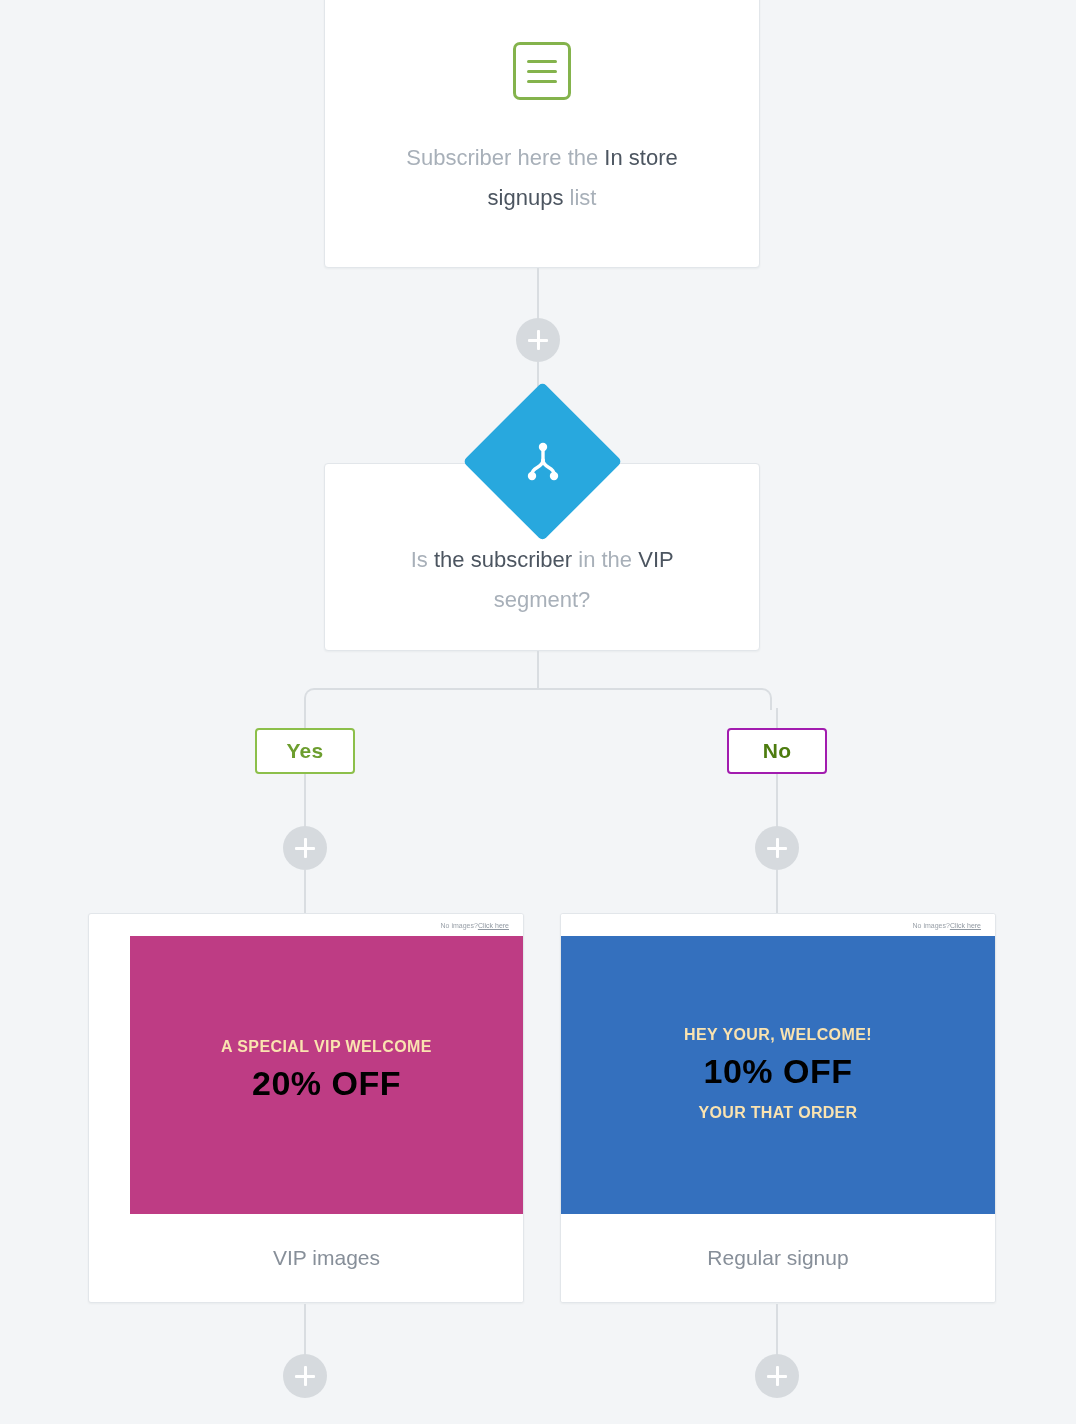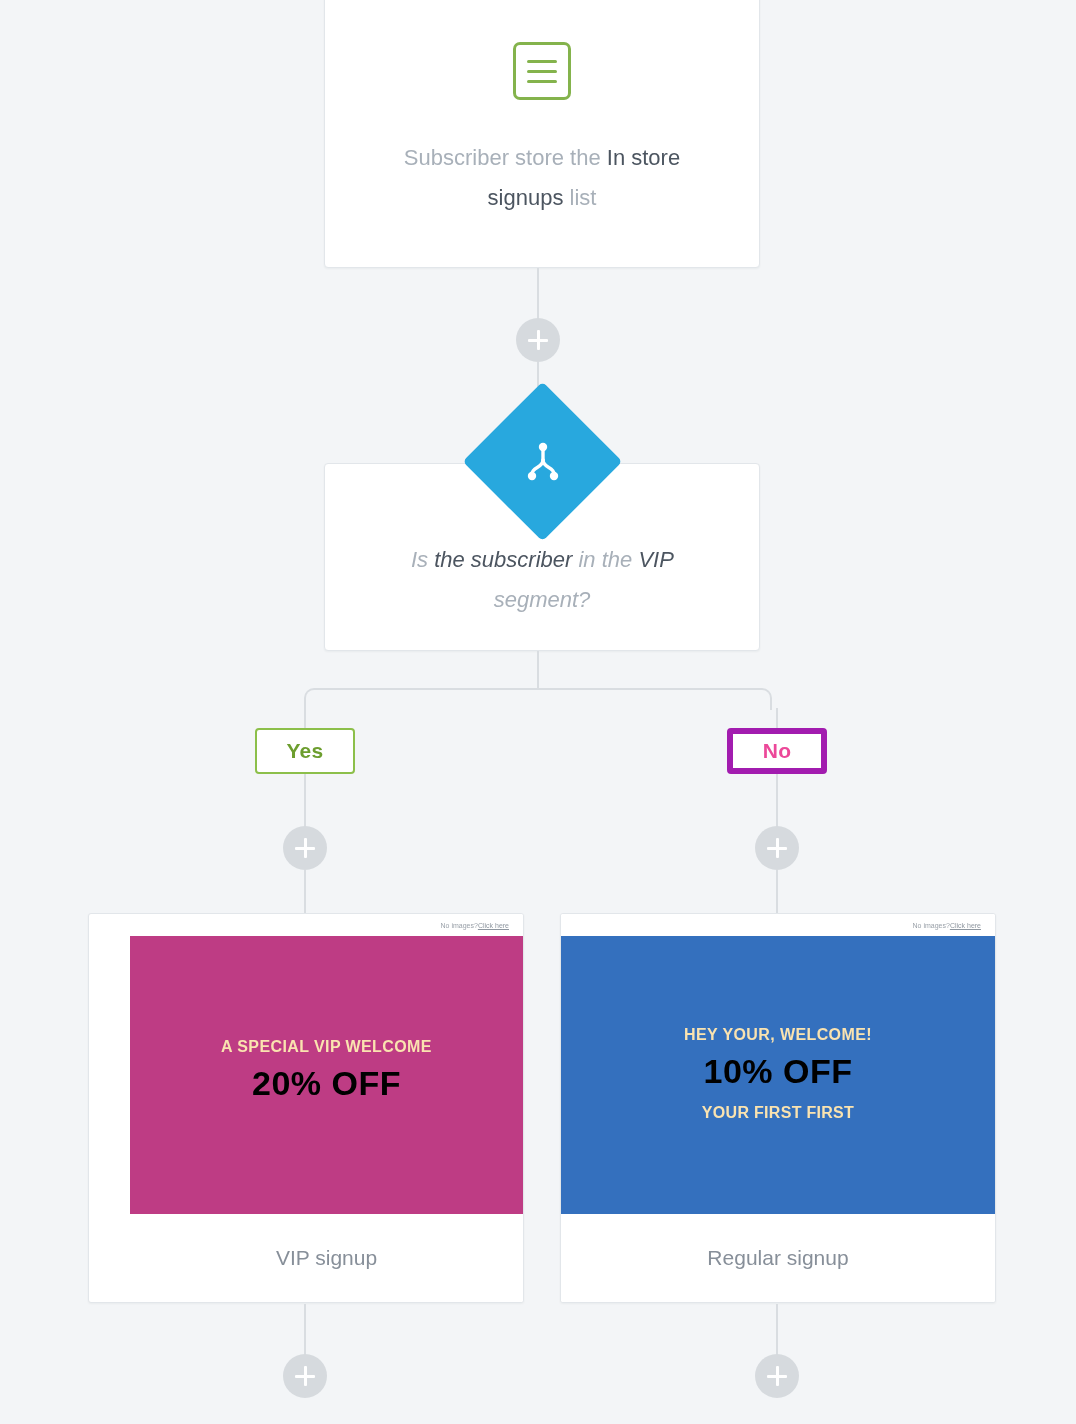--- a/index.html
+++ b/index.html
@@ -72,21 +72,21 @@
   
   #decision-card {
     left: 324px;
     top: 463px;
     width: 436px;
     height: 188px;
     display: flex;
     align-items: center;
     justify-content: center;
   }
-  #decision-card .card-text { margin-top: 46px; font-style: italic; }
+  #decision-card .card-text { margin-top: 46px; }
 
   
   #decision-diamond {
     position: absolute;
     left: 486px;
     top: 405px;
     width: 113px;
     height: 113px;
     background: #28a8de;
     transform: rotate(45deg);
@@ -145,21 +145,21 @@
     background: #ffffff;
     border-radius: 4px;
     display: flex;
     align-items: center;
     justify-content: center;
     font-size: 21px;
     font-weight: bold;
     letter-spacing: .3px;
   }
   .badge-yes { border: 2px solid #8cbf4a; color: #6d9e2f; text-align: right; }
-  .badge-no  { border: 6px solid #a21caf; color: #ec4899; }
+  .badge-no  { border: 2px solid #a21caf; color: #4d7c0f; }
 
   
   .email-card {
     position: absolute;
     width: 436px;
     height: 390px;
     background: #ffffff;
     border: 1px solid #e2e6ea;
     border-radius: 3px;
     overflow: hidden;
@@ -233,21 +233,21 @@
 
 <div id="canvas">
 
   <div class="card" id="trigger-card">
     <div class="trigger-icon">
       <i></i>
         <i></i>
         <i></i>
     </div>
     <div class="card-text">
-      <span>Subscriber store the </span><span class="strong">In store signups</span><span> list</span>
+      <span>Subscriber here the </span><span class="strong">In store signups</span><span> list</span>
     </div>
   </div>
 
   <div class="vline" style="left:537px; top:268px; height:54px;"></div>
   <div class="plus-btn" style="left:516px; top:318px;"></div>
   <div class="vline" style="left:537px; top:362px; height:50px;"></div>
 
   <div class="card" id="decision-card">
     <div class="card-text">
       <span>Is </span><span class="strong">the subscriber</span><span> in the </span><span class="strong">VIP</span><span> segment?</span>
@@ -290,32 +290,32 @@
 
   <div class="email-card" id="email-vip">
     <div class="email-preheader">
       <span>No images? </span>
         <u>Click here</u>
     </div>
     <div class="email-body">
       <div class="email-headline">A SPECIAL VIP WELCOME</div>
       <div class="email-offer">20% OFF</div>
     </div>
-    <div class="email-footer">VIP signup</div>
+    <div class="email-footer">VIP images</div>
   </div>
 
   <div class="email-card" id="email-regular">
     <div class="email-preheader">
       <span>No images? </span>
         <u>Click here</u>
     </div>
     <div class="email-body">
       <div class="email-headline">HEY YOUR, WELCOME!</div>
       <div class="email-offer">10% OFF</div>
-      <div class="email-sub">YOUR FIRST FIRST</div>
+      <div class="email-sub">YOUR THAT ORDER</div>
     </div>
     <div class="email-footer">Regular signup</div>
   </div>
 
   <div class="vline" style="left:304px; top:1304px; height:52px;"></div>
   <div class="plus-btn" style="left:283px; top:1354px;"></div>
 
   <div class="vline" style="left:776px; top:1304px; height:52px;"></div>
   <div class="plus-btn" style="left:755px; top:1354px;"></div>
 

